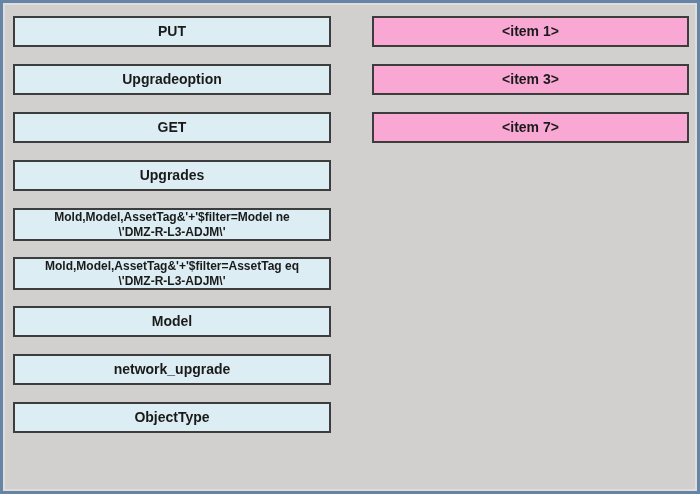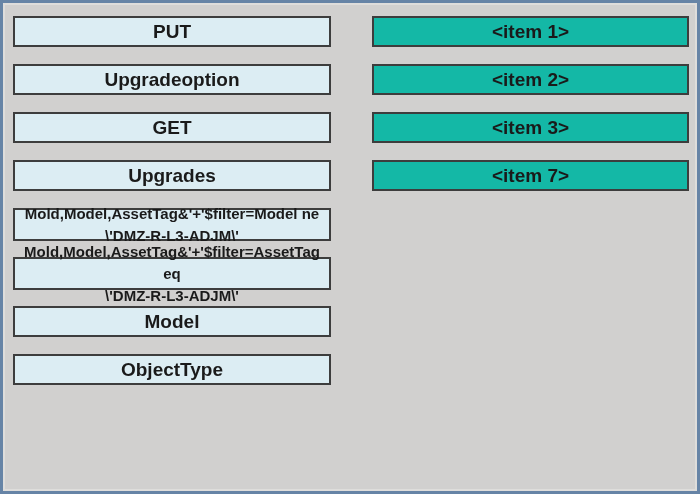--- a/index.html
+++ b/index.html
@@ -21,30 +21,30 @@
   .column.right { left: 369px; width: 317px; }
   .box {
     box-sizing: border-box;
     height: 31px;
     margin-bottom: 17px;
     border: 2px solid #3d3d3d;
     display: flex; align-items: center; justify-content: center;
     text-align: center;
   }
   .box.blue  { background: #dcedf3; }
-  .box.cream { background: #14b8a6; }
+  .box.cream { background: #f9a8d4; }
   .box.tall  { height: 33px; margin-bottom: 16px; }
   .box-label {
     font-weight: bold;
-    font-size: 19px;
+    font-size: 14px;
     line-height: 1.15;
     color: #1a1a1a;
     white-space: pre-line;
   }
-  .box.tall .box-label { font-size: 15px; line-height: 22px; }
+  .box.tall .box-label { font-size: 12px; line-height: 15px; }
 </style>
 </head>
 <body>
 
 <div class="frame">
 
   <div class="column left">
     <div class="box blue">
       <span class="box-label">PUT</span>
     </div>
@@ -62,30 +62,30 @@
 \'DMZ-R-L3-ADJM\'</span>
     </div>
     <div class="box blue tall">
       <span class="box-label">Mold,Model,AssetTag&amp;'+'$filter=AssetTag eq
 \'DMZ-R-L3-ADJM\'</span>
     </div>
     <div class="box blue">
       <span class="box-label">Model</span>
     </div>
     <div class="box blue">
+      <span class="box-label">network_upgrade</span>
+    </div>
+    <div class="box blue">
       <span class="box-label">ObjectType</span>
     </div>
   </div>
 
   <div class="column right">
     <div class="box cream">
       <span class="box-label">&lt;item 1&gt;</span>
-    </div>
-    <div class="box cream">
-      <span class="box-label">&lt;item 2&gt;</span>
     </div>
     <div class="box cream">
       <span class="box-label">&lt;item 3&gt;</span>
     </div>
     <div class="box cream">
       <span class="box-label">&lt;item 7&gt;</span>
     </div>
   </div>
 
 </div>

